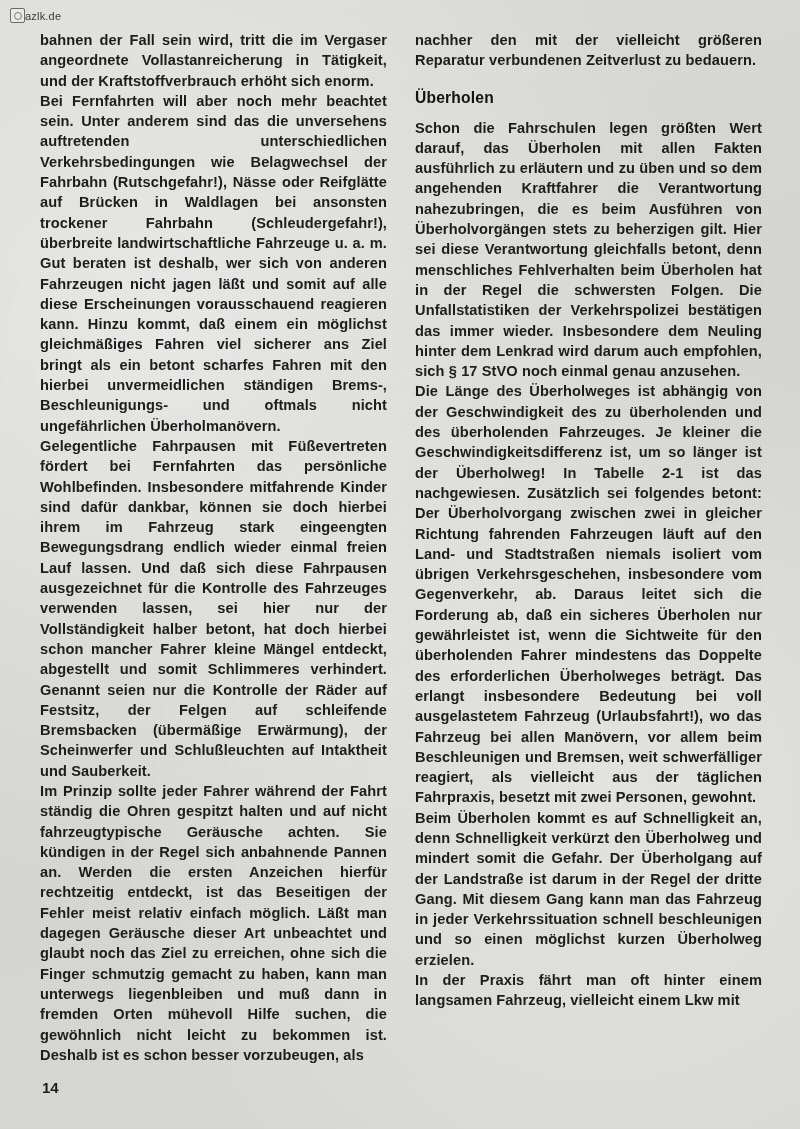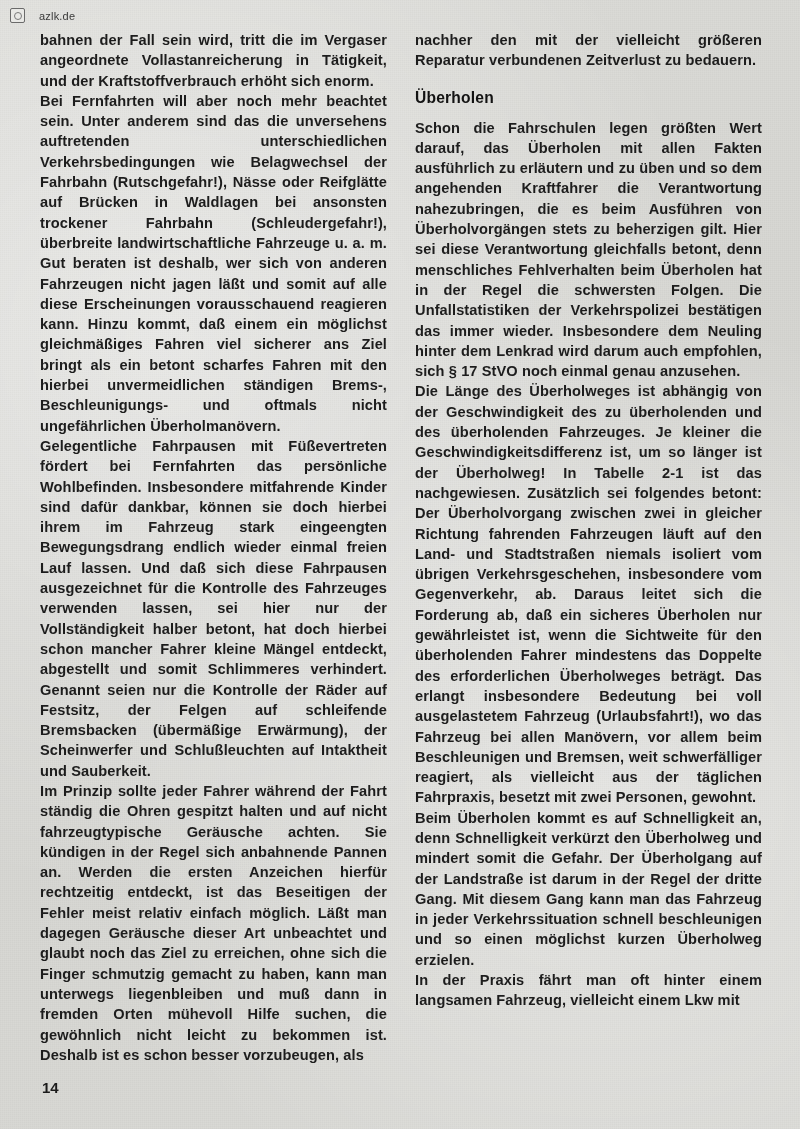--- a/index.html
+++ b/index.html
@@ -34,21 +34,21 @@
     opacity: 0.9;
   }
 
   
   .watermark {
     position: absolute;
     left: 10px;
     top: 8px;
     display: flex;
     align-items: center;
-    gap: 14px;
+    gap: 0;
     font-size: 11px;
     color: #3a3a3a;
     letter-spacing: 0.2px;
     z-index: 5;
   }
   .watermark .wm-icon {
     display: inline-block;
     width: 13px;
     height: 13px;
     border: 1px solid #6a6a6a;

